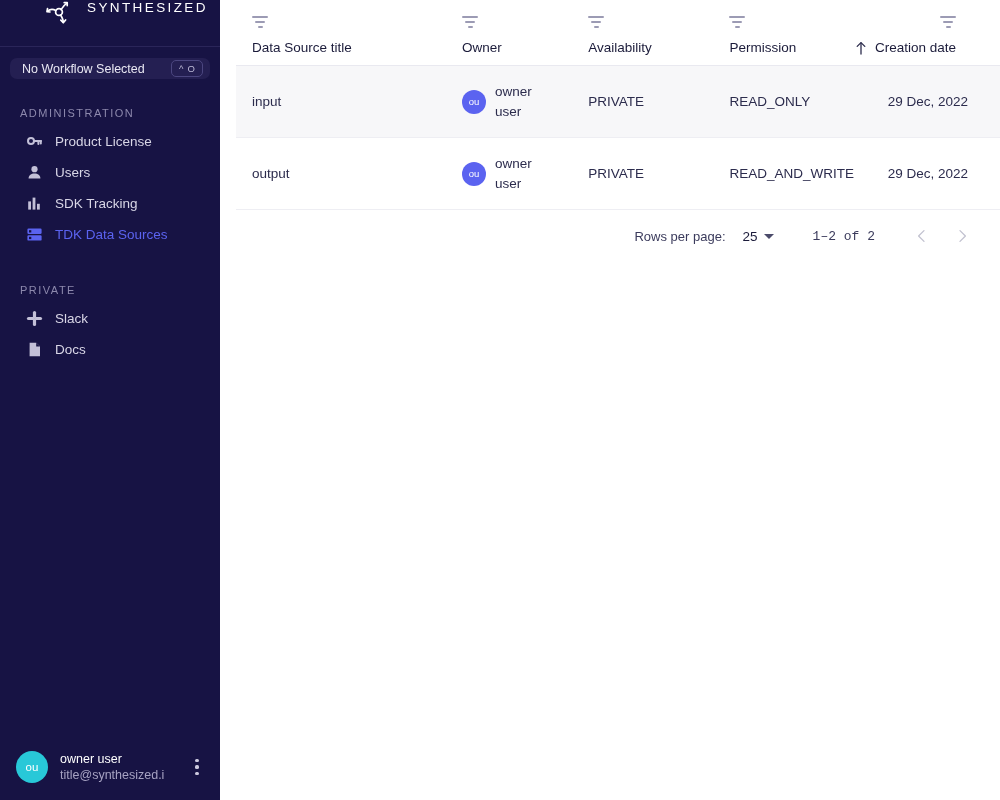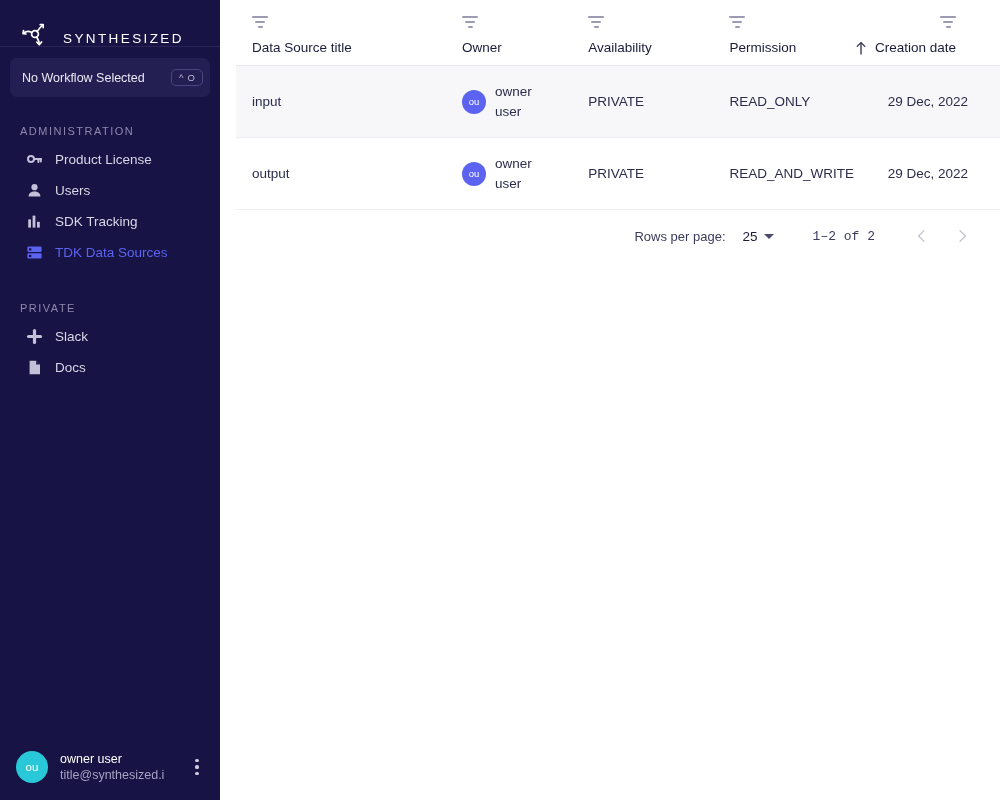--- a/index.html
+++ b/index.html
@@ -30,36 +30,36 @@
     background: #171344;
     display: flex;
     flex-direction: column;
     position: relative;
     flex: 0 0 220px;
   }
 
   .brand {
     height: 47px;
     display: flex;
-    align-items: flex-end;
-    padding-left: 20px;
+    align-items: flex-start;
+    padding-left: 44px;
     gap: 13px;
     border-bottom: 1px solid #2a2559;
   }
   .brand-logo { width: 30px; height: 24px; display: block; }
   .brand-name {
     color: #ffffff;
     font-size: 13.5px;
     letter-spacing: 2.4px;
     font-weight: 400;
   }
 
   .workflow-pill {
     margin: 11px 10px 0 10px;
-    height: 39px;
+    height: 21px;
     border-radius: 7px;
     background: #241f52;
     display: flex;
     align-items: center;
     justify-content: space-between;
     padding: 0 7px 0 12px;
   }
   .workflow-label {
     color: #e9e8f3;
     font-size: 12.5px;

